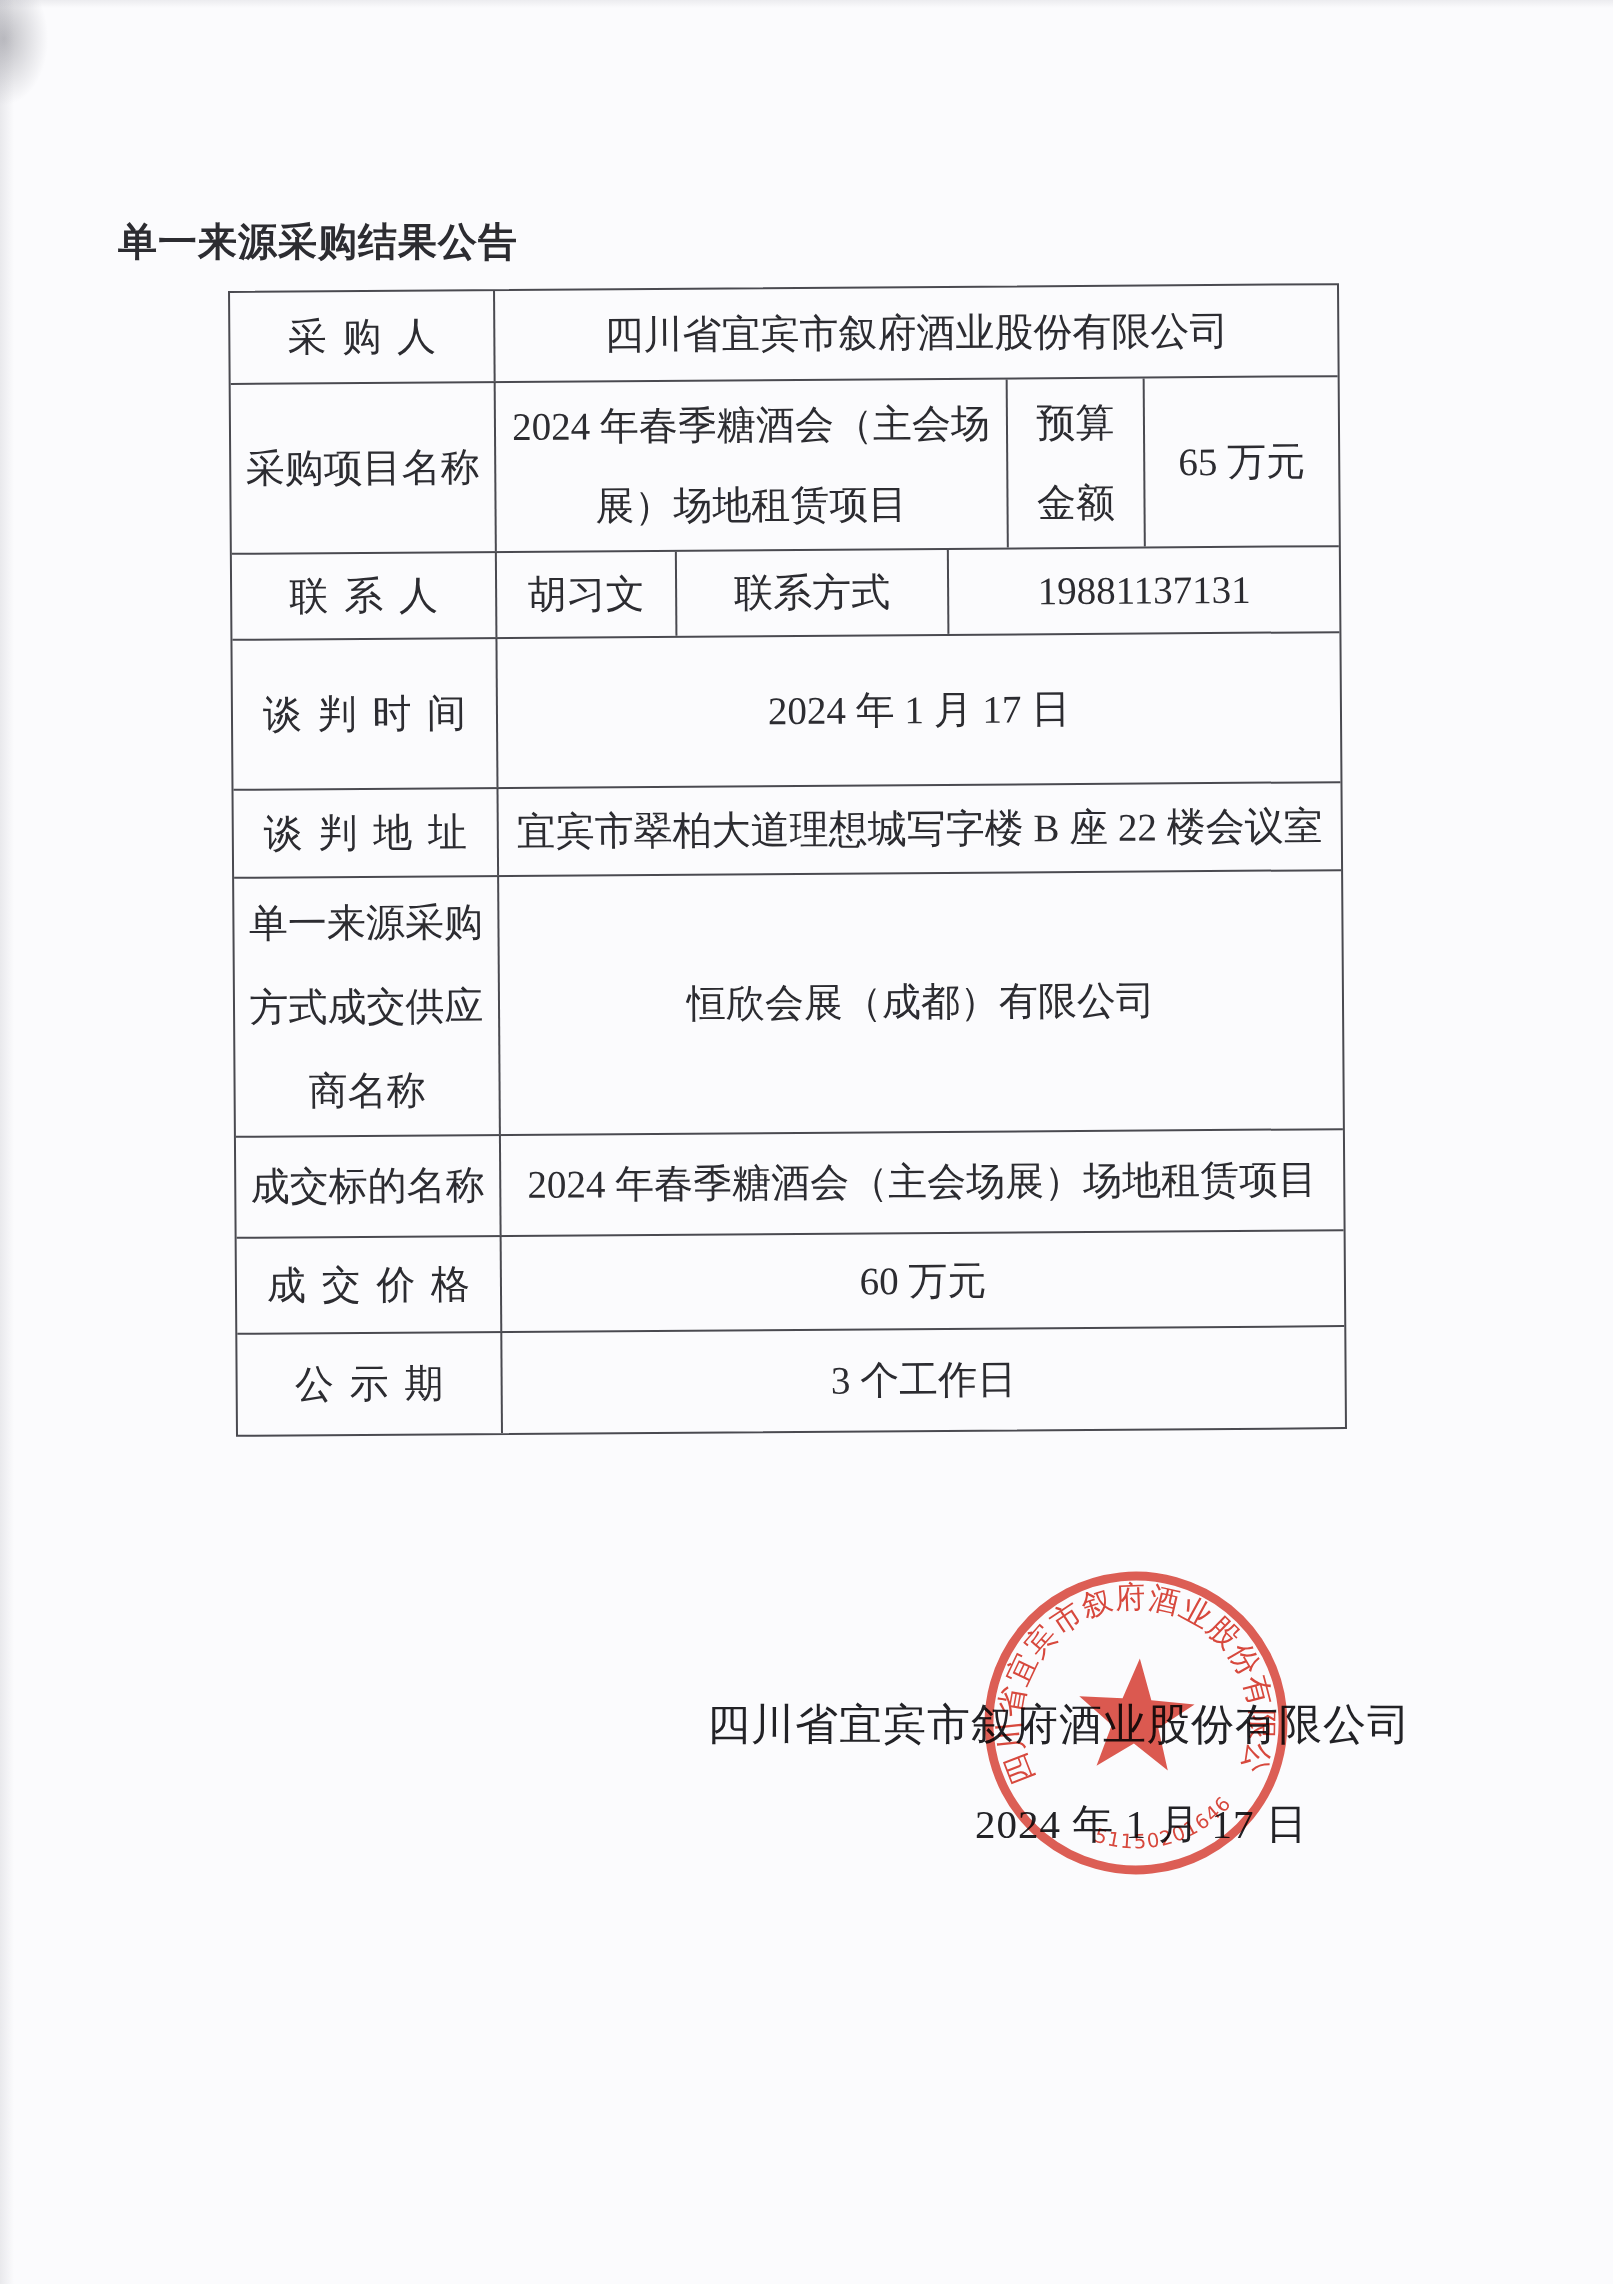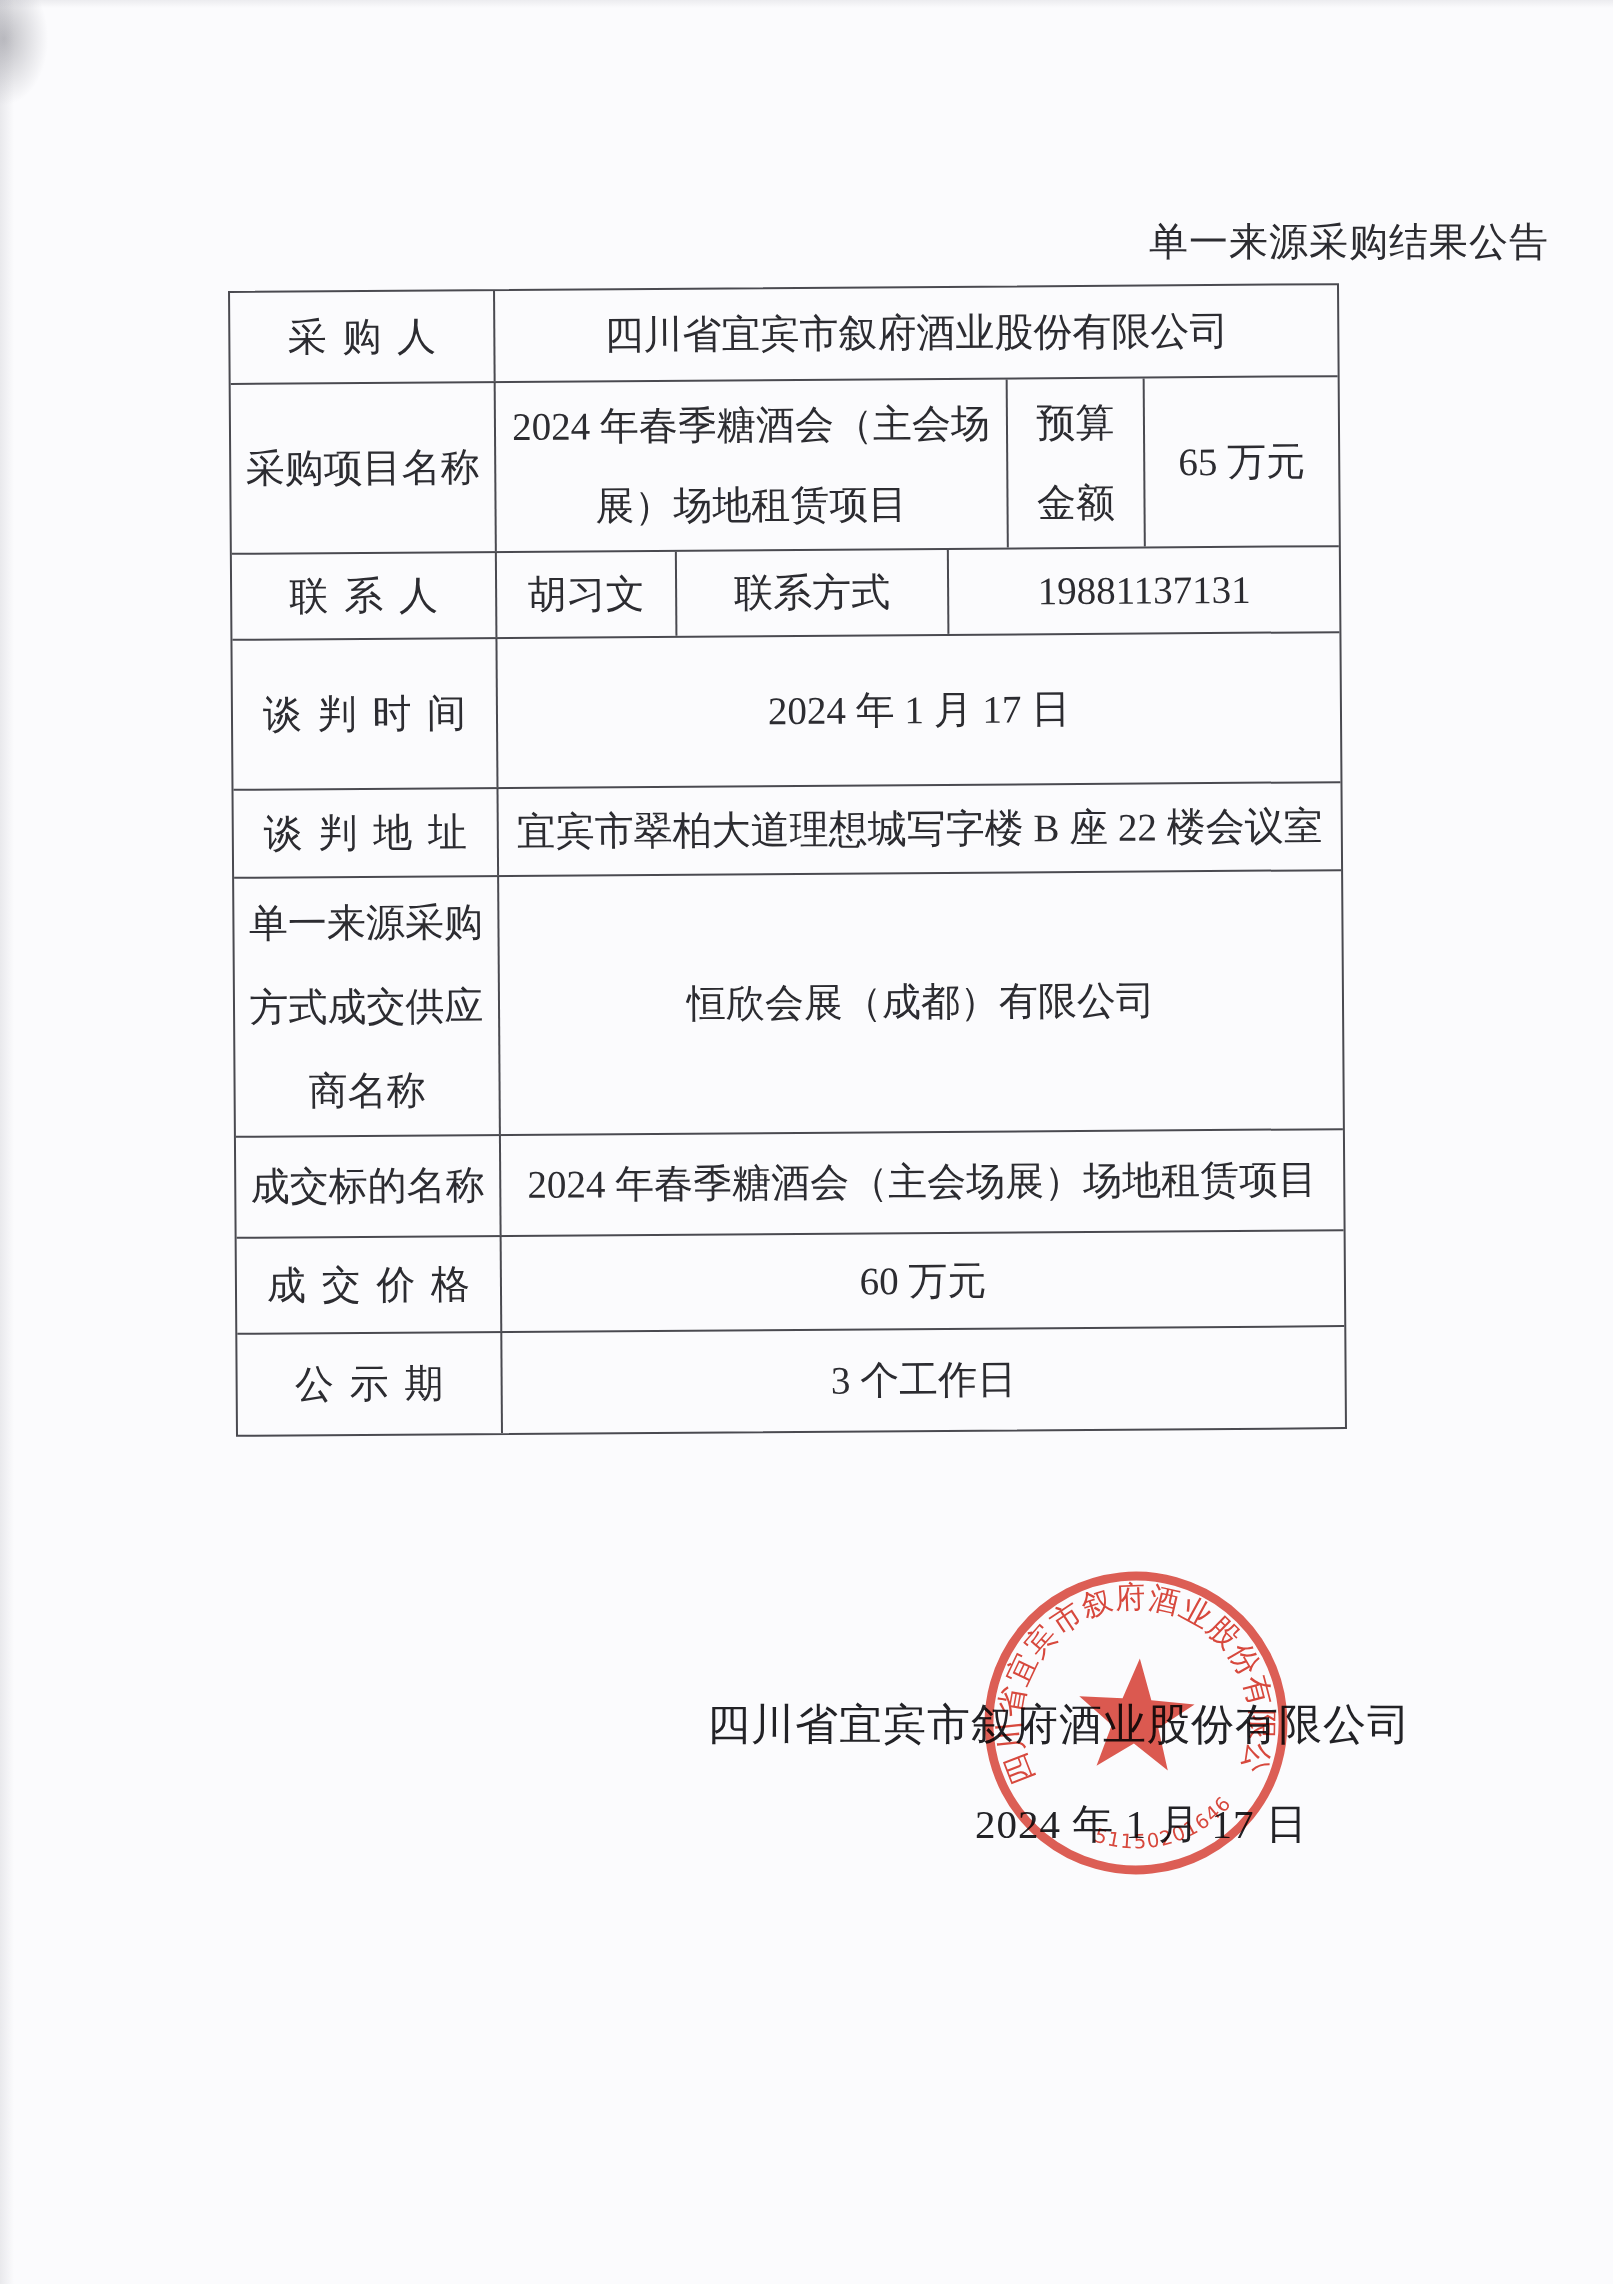--- a/index.html
+++ b/index.html
@@ -31,22 +31,22 @@
     pointer-events:none;
   }
   .edge-top{
     position:absolute;left:0;top:0;right:0;height:7.8px;
     background:linear-gradient(to bottom, rgba(150,150,160,.15), transparent);
     pointer-events:none;
   }
 
   .title{
     position:absolute;left:118px;width:1431px;top:215px;margin:0;
-    font-size:39px;font-weight:normal;letter-spacing:1px;
-    text-align:right;color:var(--ink);
+    font-size:39px;font-weight:bold;letter-spacing:1px;
+    text-align:left;color:var(--ink);
   }
 
   .table{
     position:absolute;left:232px;top:287px;width:1111px;
     border:2.9px solid var(--border);
     box-sizing:border-box;
     transform:rotate(-0.4deg);
     transform-origin:50% 50%;
     font-size:39px;
   }

